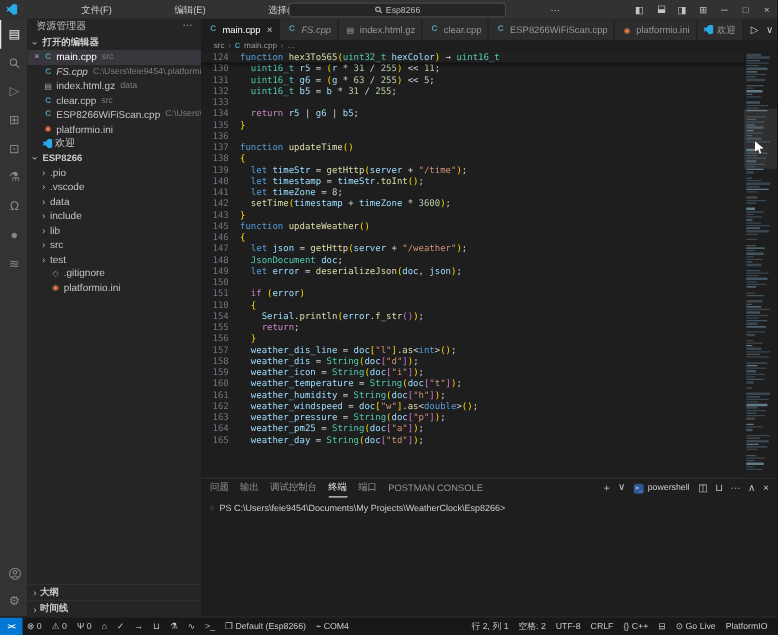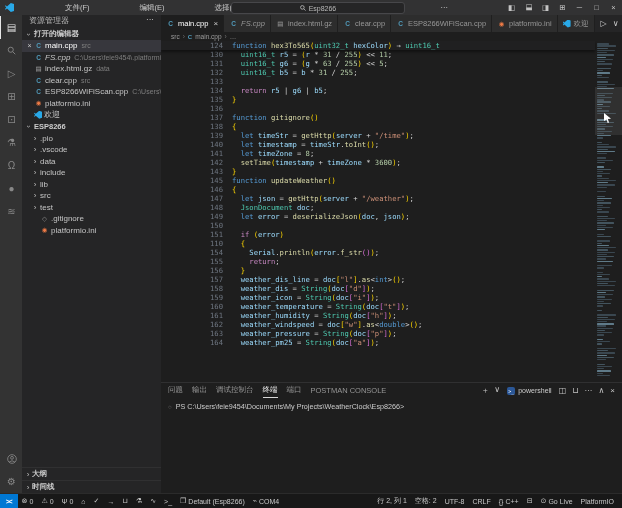--- a/index.html
+++ b/index.html
@@ -61,21 +61,21 @@
   .welcome-logo{width:8px;height:8px;background:#29a9e8;
           clip-path:polygon(65% 0,100% 12%,100% 88%,65% 100%,22% 62%,8% 74%,0 68%,14% 50%,0 32%,8% 26%,22% 38%);}
   .breadcrumb{height:9px;background:#1e1e1e;display:flex;align-items:center;gap:3px;padding-left:10px;font-size:6.5px;color:#9d9d9d;flex:none;}
   .crumb-sep{color:#6f6f6f;}
   .crumb-icon{color:#519aba;font-size:6px;font-weight:bold;}
 
   
   .code-area{height:341px;position:relative;display:flex;background:#1e1e1e;overflow:hidden;flex:none;
              font-family:"DejaVu Sans Mono","Liberation Mono",monospace;font-size:7.2px;line-height:9px;}
   .code-scroll{flex:1;min-width:0;padding-top:9px;}
-  .line{display:flex;height:9px;margin-left:40px;}
+  .line{display:flex;height:9px;}
   .lnum{width:22px;text-align:right;padding-right:9px;color:#6e7681;flex:none;}
   .ltext{white-space:pre;}
   .sticky{position:absolute;top:0;left:0;right:27px;height:9px;background:#202021;z-index:3;
           box-shadow:0 2px 3px rgba(0,0,0,.45);display:flex;}
   .tok-kw{color:#569cd6;} .tok-ct{color:#c586c0;} .tok-ty{color:#4ec9b0;} .tok-fn{color:#dcdcaa;}
   .tok-va{color:#9cdcfe;} .tok-st{color:#ce9178;} .tok-nu{color:#b5cea8;} .tok-pl{color:#d4d4d4;}
   .tok-b1{color:#ffd700;} .tok-b2{color:#da70d6;}
 
   .minimap{width:27px;flex:none;position:relative;background:#1e1e1e;}
   .mm-bar{position:absolute;height:1.3px;border-radius:.5px;}
@@ -362,21 +362,21 @@
             <div class="line">
               <span class="lnum">135</span>
               <span class="ltext"><span class="tok-b1">}</span></span>
             </div>
             <div class="line">
               <span class="lnum">136</span>
               <span class="ltext"></span>
             </div>
             <div class="line">
               <span class="lnum">137</span>
-              <span class="ltext"><span class="tok-kw">function</span><span class="tok-pl"> </span><span class="tok-fn">gitignore</span><span class="tok-b1">()</span></span>
+              <span class="ltext"><span class="tok-kw">function</span><span class="tok-pl"> </span><span class="tok-fn">updateTime</span><span class="tok-b1">()</span></span>
             </div>
             <div class="line">
               <span class="lnum">138</span>
               <span class="ltext"><span class="tok-b1">{</span></span>
             </div>
             <div class="line">
               <span class="lnum">139</span>
               <span class="ltext"><span class="tok-pl">  </span><span class="tok-kw">let</span><span class="tok-pl"> </span><span class="tok-va">timeStr</span><span class="tok-pl"> = </span><span class="tok-fn">getHttp</span><span class="tok-b1">(</span><span class="tok-va">server</span><span class="tok-pl"> + </span><span class="tok-st">"/time"</span><span class="tok-b1">)</span><span class="tok-pl">;</span></span>
             </div>
             <div class="line">
@@ -463,20 +463,24 @@
               <span class="lnum">162</span>
               <span class="ltext"><span class="tok-pl">  </span><span class="tok-va">weather_windspeed</span><span class="tok-pl"> = </span><span class="tok-va">doc</span><span class="tok-b1">[</span><span class="tok-st">"w"</span><span class="tok-b1">]</span><span class="tok-pl">.</span><span class="tok-fn">as</span><span class="tok-pl">&lt;</span><span class="tok-kw">double</span><span class="tok-pl">&gt;</span><span class="tok-b1">()</span><span class="tok-pl">;</span></span>
             </div>
             <div class="line">
               <span class="lnum">163</span>
               <span class="ltext"><span class="tok-pl">  </span><span class="tok-va">weather_pressure</span><span class="tok-pl"> = </span><span class="tok-ty">String</span><span class="tok-b1">(</span><span class="tok-va">doc</span><span class="tok-b2">[</span><span class="tok-st">"p"</span><span class="tok-b2">]</span><span class="tok-b1">)</span><span class="tok-pl">;</span></span>
             </div>
             <div class="line">
               <span class="lnum">164</span>
               <span class="ltext"><span class="tok-pl">  </span><span class="tok-va">weather_pm25</span><span class="tok-pl"> = </span><span class="tok-ty">String</span><span class="tok-b1">(</span><span class="tok-va">doc</span><span class="tok-b2">[</span><span class="tok-st">"a"</span><span class="tok-b2">]</span><span class="tok-b1">)</span><span class="tok-pl">;</span></span>
+            </div>
+            <div class="line">
+              <span class="lnum">165</span>
+              <span class="ltext"><span class="tok-pl">  </span><span class="tok-va">weather_day</span><span class="tok-pl"> = </span><span class="tok-ty">String</span><span class="tok-b1">(</span><span class="tok-va">doc</span><span class="tok-b2">[</span><span class="tok-st">"td"</span><span class="tok-b2">]</span><span class="tok-b1">)</span><span class="tok-pl">;</span></span>
             </div>
           </div>
         <div class="sticky">
             <div class="line">
               <span class="lnum">124</span>
               <span class="ltext"><span class="tok-kw">function</span><span class="tok-pl"> </span><span class="tok-fn">hex3To565</span><span class="tok-b1">(</span><span class="tok-ty">uint32_t</span><span class="tok-pl"> </span><span class="tok-va">hexColor</span><span class="tok-b1">)</span><span class="tok-pl"> → </span><span class="tok-ty">uint16_t</span></span>
             </div>
           </div>
         <div class="minimap">
           <div class="mm-viewport"></div>

